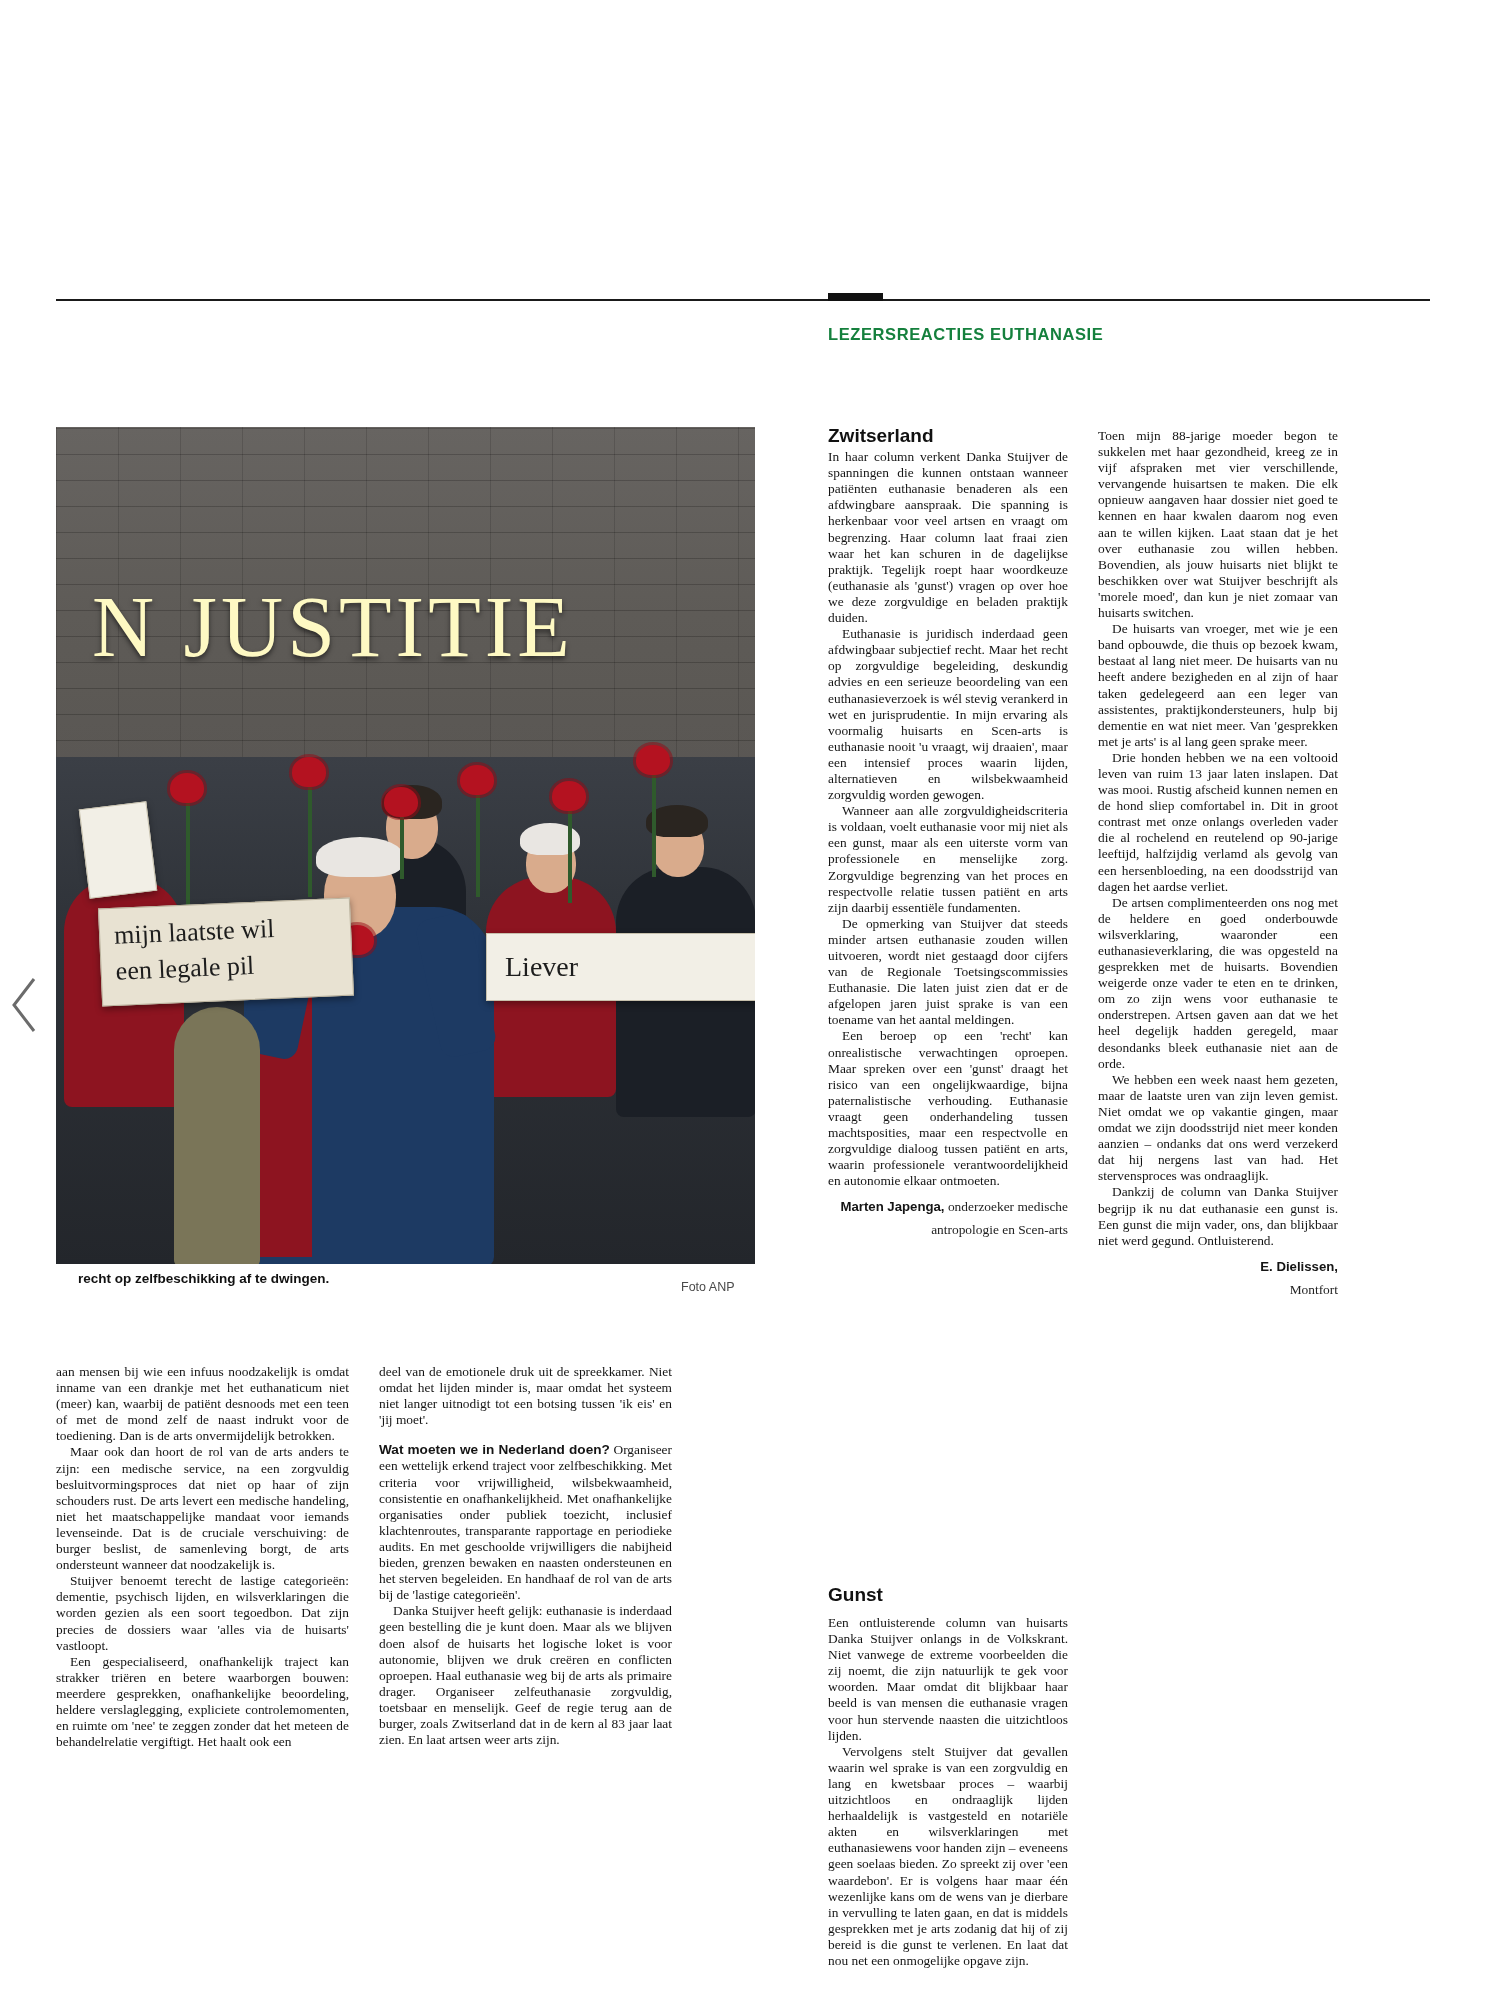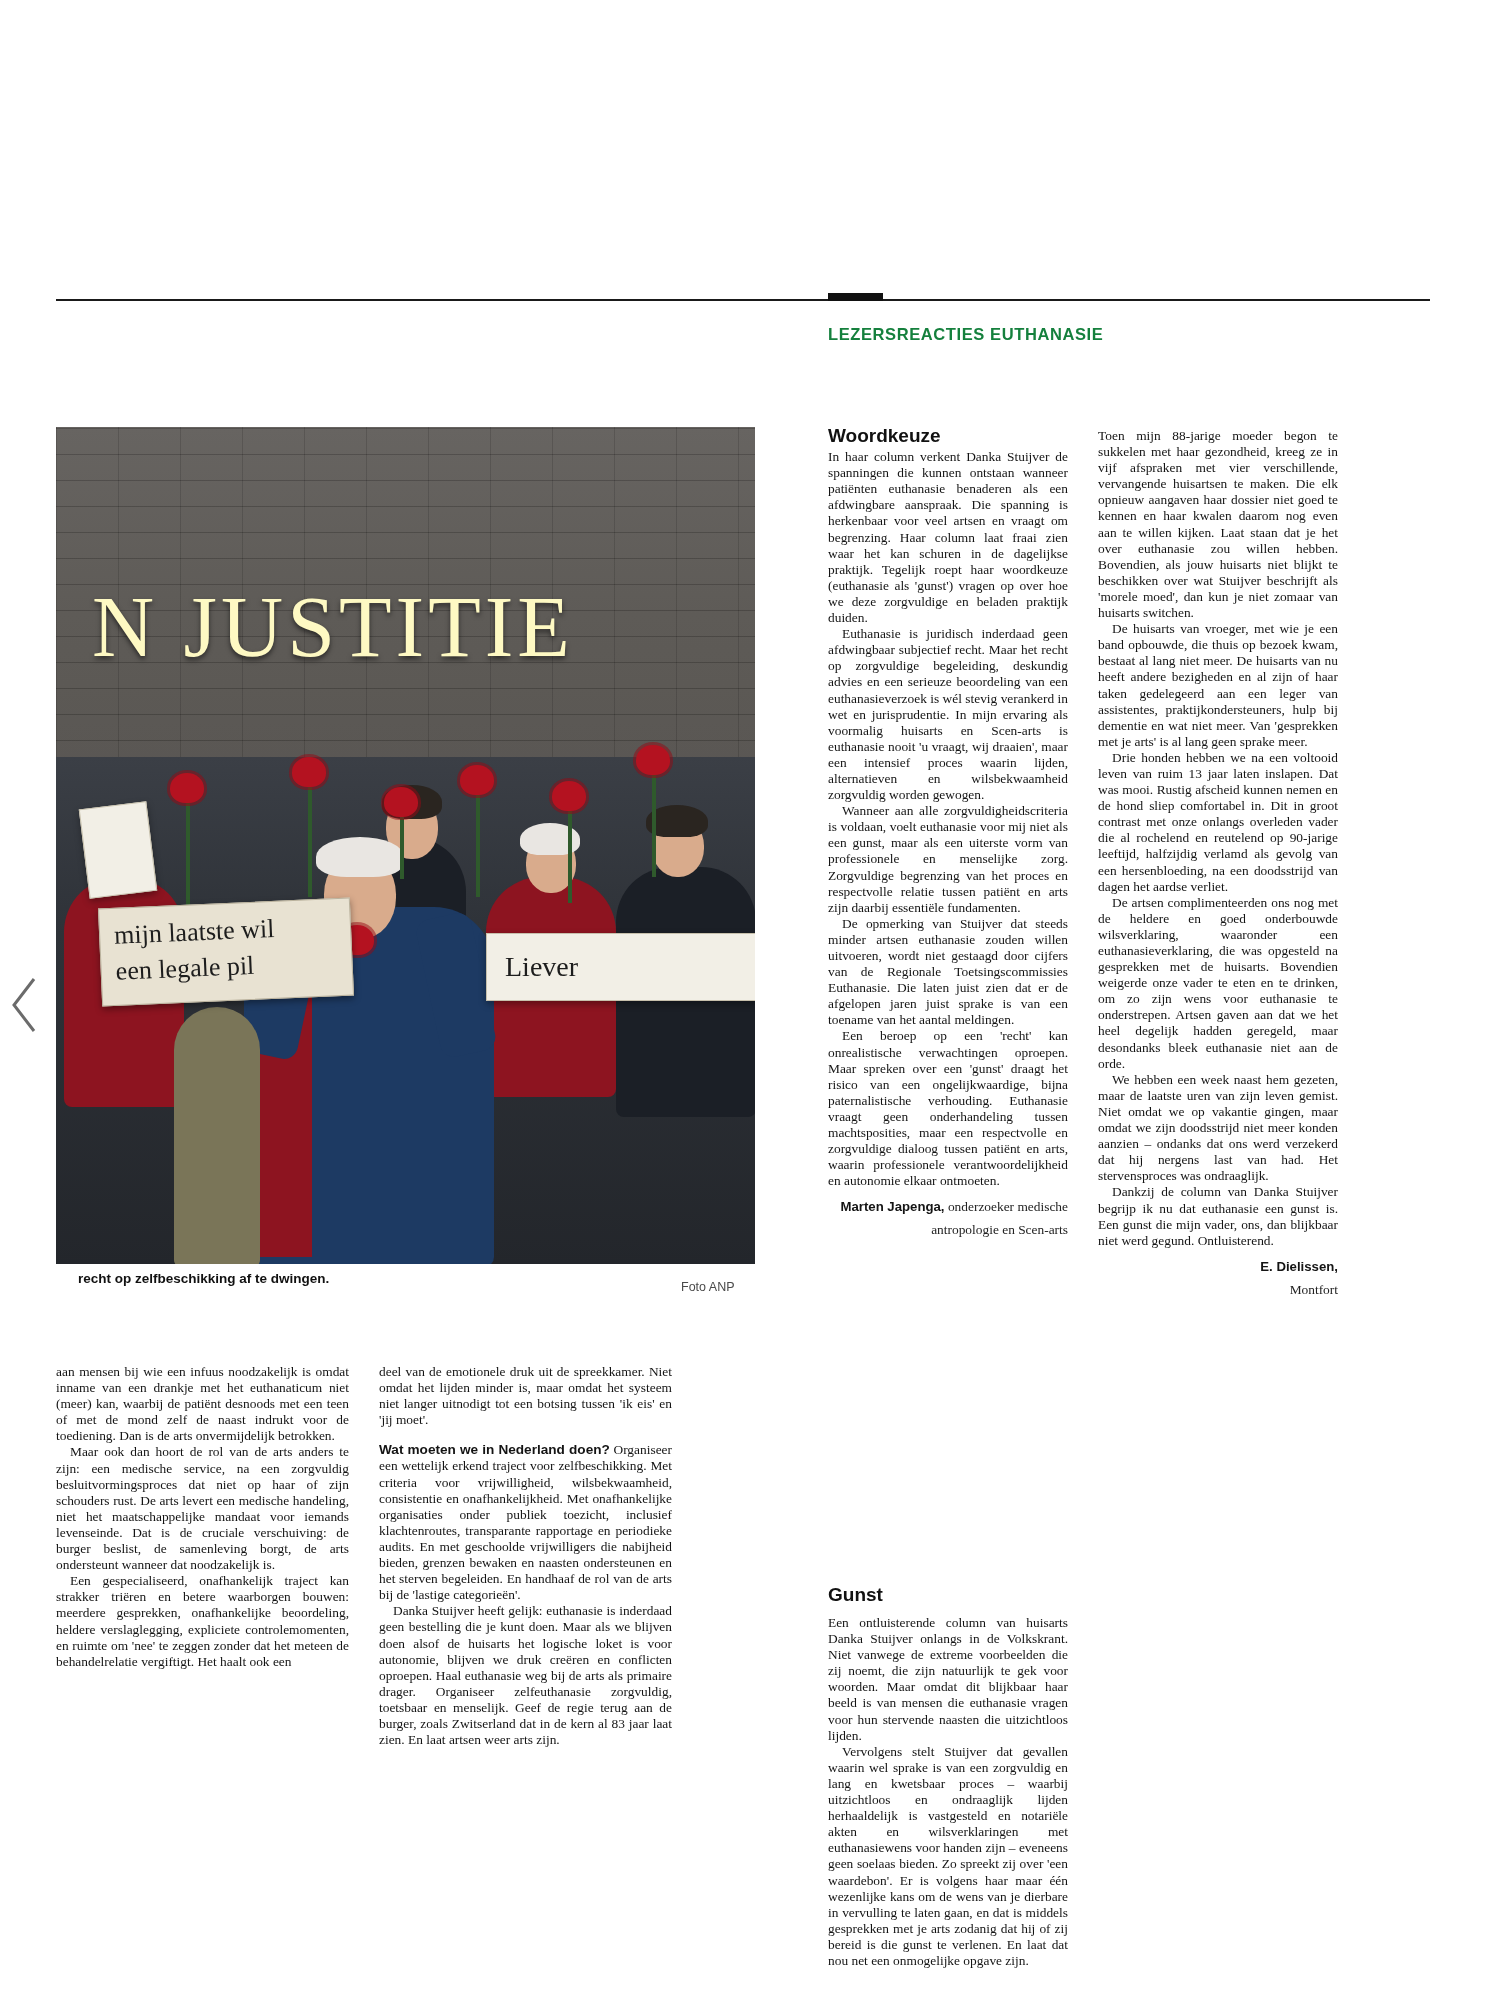--- a/index.html
+++ b/index.html
@@ -207,31 +207,32 @@
     </div>
   </div>
 
   <div class="caption-bar"></div>
   <div class="caption-text">recht op zelfbeschikking af te dwingen.</div>
   <div class="photo-credit">Foto ANP</div>
 
   <div class="col" id="col-a">
     <p class="first">aan mensen bij wie een infuus noodzakelijk is omdat inname van een drankje met het euthanaticum niet (meer) kan, waarbij de patiënt desnoods met een teen of met de mond zelf de naast indrukt voor de toediening. Dan is de arts onvermijdelijk betrokken.</p>
     <p>Maar ook dan hoort de rol van de arts anders te zijn: een medische service, na een zorgvuldig besluitvormingsproces dat niet op haar of zijn schouders rust. De arts levert een medische handeling, niet het maatschappelijke mandaat voor iemands levenseinde. Dat is de cruciale verschuiving: de burger beslist, de samenleving borgt, de arts ondersteunt wanneer dat noodzakelijk is.</p>
+    <p>Stuijver benoemt terecht de lastige categorieën: dementie, psychisch lijden, en wilsverklaringen die worden gezien als een soort tegoedbon. Dat zijn precies de dossiers waar 'alles via de huisarts' vastloopt.</p>
     <p>Een gespecialiseerd, onafhankelijk traject kan strakker triëren en betere waarborgen bouwen: meerdere gesprekken, onafhankelijke beoordeling, heldere verslaglegging, expliciete controlemomenten, en ruimte om 'nee' te zeggen zonder dat het meteen de behandelrelatie vergiftigt. Het haalt ook een</p>
   </div>
 
   <div class="col" id="col-b">
     <p class="first">deel van de emotionele druk uit de spreekkamer. Niet omdat het lijden minder is, maar omdat het systeem niet langer uitnodigt tot een botsing tussen 'ik eis' en 'jij moet'.</p>
     <p style="margin-top:14px;text-indent:0;"><span class="sub">Wat moeten we in Nederland doen?</span> <span>Organiseer een wettelijk erkend traject voor zelfbeschikking. Met criteria voor vrijwilligheid, wilsbekwaamheid, consistentie en onafhankelijkheid. Met onafhankelijke organisaties onder publiek toezicht, inclusief klachtenroutes, transparante rapportage en periodieke audits. En met geschoolde vrijwilligers die nabijheid bieden, grenzen bewaken en naasten ondersteunen en het sterven begeleiden. En handhaaf de rol van de arts bij de 'lastige categorieën'.</span></p>
     <p>Danka Stuijver heeft gelijk: euthanasie is inderdaad geen bestelling die je kunt doen. Maar als we blijven doen alsof de huisarts het logische loket is voor autonomie, blijven we druk creëren en conflicten oproepen. Haal euthanasie weg bij de arts als primaire drager. Organiseer zelfeuthanasie zorgvuldig, toetsbaar en menselijk. Geef de regie terug aan de burger, zoals Zwitserland dat in de kern al 83 jaar laat zien. En laat artsen weer arts zijn.</p>
   </div>
 
   <div class="col" id="col-c">
-    <div class="colhead">Woordkeuze</div>
+    <div class="colhead">Zwitserland</div>
     <p class="first">In haar column verkent Danka Stuijver de spanningen die kunnen ontstaan wanneer patiënten euthanasie benaderen als een afdwingbare aanspraak. Die spanning is herkenbaar voor veel artsen en vraagt om begrenzing. Haar column laat fraai zien waar het kan schuren in de dagelijkse praktijk. Tegelijk roept haar woordkeuze (euthanasie als 'gunst') vragen op over hoe we deze zorgvuldige en beladen praktijk duiden.</p>
     <p>Euthanasie is juridisch inderdaad geen afdwingbaar subjectief recht. Maar het recht op zorgvuldige begeleiding, deskundig advies en een serieuze beoordeling van een euthanasieverzoek is wél stevig verankerd in wet en jurisprudentie. In mijn ervaring als voormalig huisarts en Scen-arts is euthanasie nooit 'u vraagt, wij draaien', maar een intensief proces waarin lijden, alternatieven en wilsbekwaamheid zorgvuldig worden gewogen.</p>
     <p>Wanneer aan alle zorgvuldigheidscriteria is voldaan, voelt euthanasie voor mij niet als een gunst, maar als een uiterste vorm van professionele en menselijke zorg. Zorgvuldige begrenzing van het proces en respectvolle relatie tussen patiënt en arts zijn daarbij essentiële fundamenten.</p>
     <p>De opmerking van Stuijver dat steeds minder artsen euthanasie zouden willen uitvoeren, wordt niet gestaagd door  cijfers van de Regionale Toetsingscommissies Euthanasie. Die laten juist zien dat er  de afgelopen jaren juist sprake is van een toename van het aantal meldingen.</p>
     <p>Een beroep op een 'recht' kan onrealistische verwachtingen oproepen. Maar spreken over een 'gunst' draagt het risico van een ongelijkwaardige, bijna paternalistische verhouding. Euthanasie vraagt geen onderhandeling tussen machtsposities, maar een respectvolle en zorgvuldige dialoog tussen patiënt en arts, waarin professionele verantwoordelijkheid en autonomie elkaar ontmoeten.</p>
     <div class="sig">
       <b>Marten Japenga,</b>
       <span class="role">onderzoeker medische antropologie en Scen-arts</span>
     </div>
   </div>

